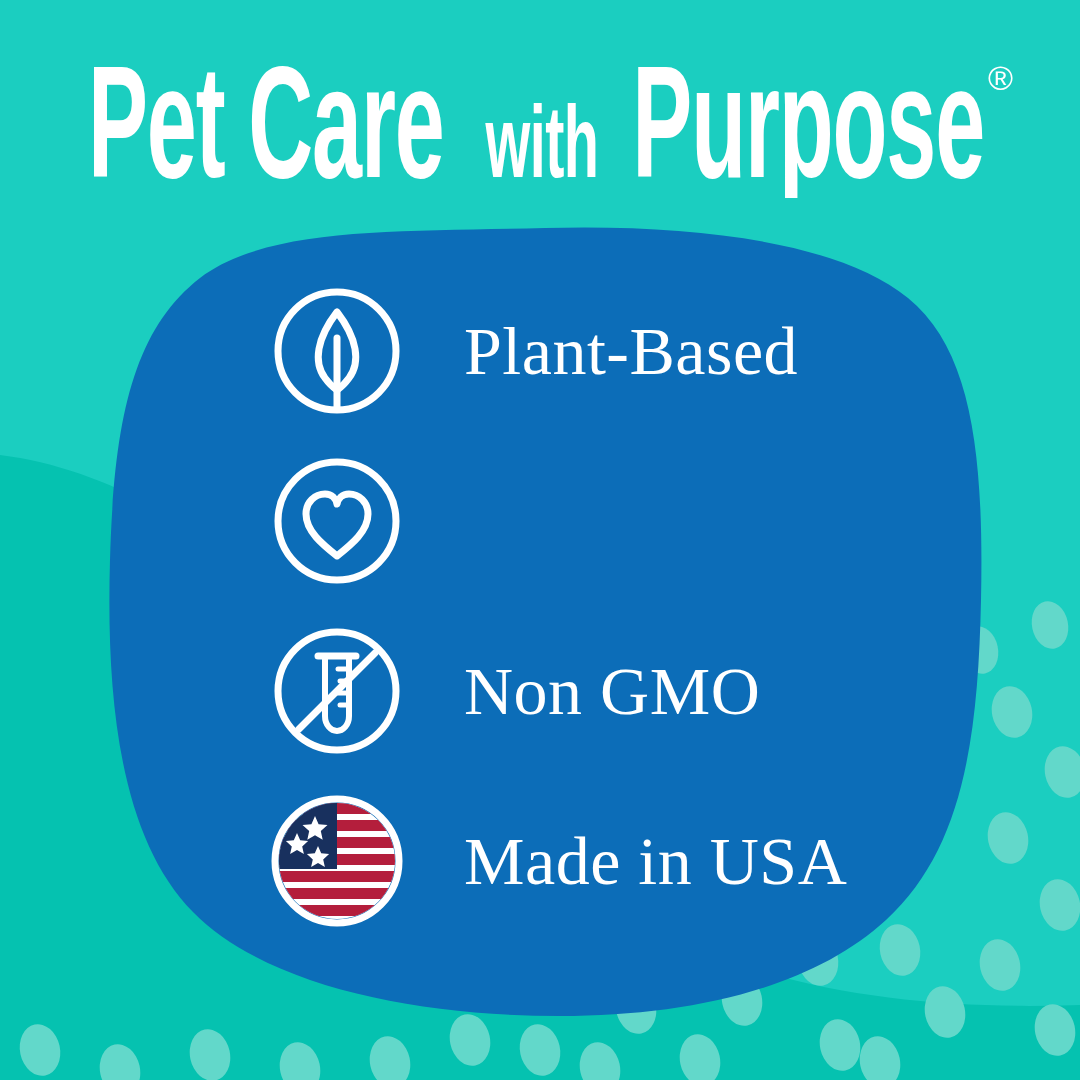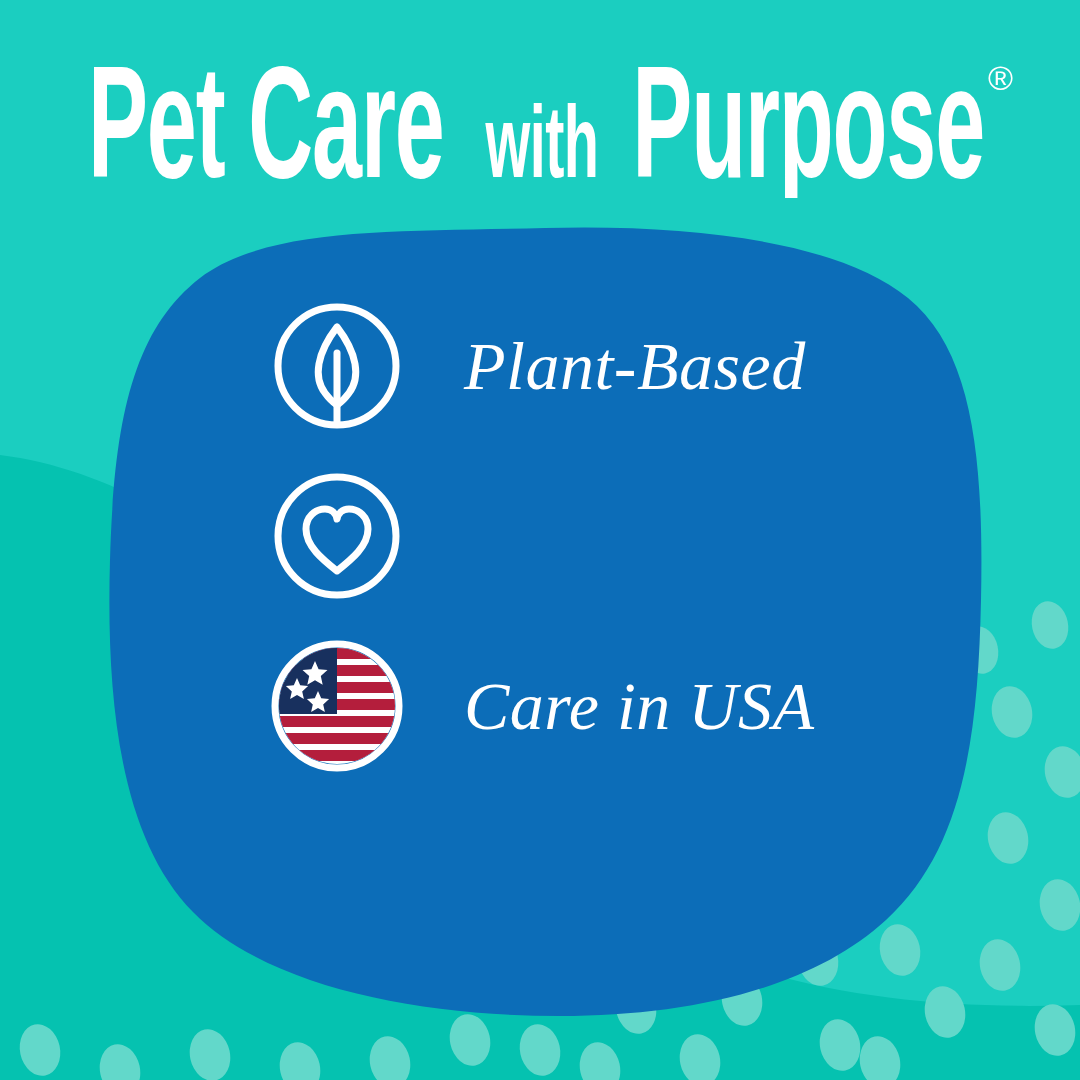--- a/index.html
+++ b/index.html
@@ -29,23 +29,22 @@
     width: 1080px;
     height: 180px;
     pointer-events: none;
     padding-left: 26px;
   }
   #headline-svg { display: block; width: 1080px; height: 180px; }
 
   .feature-list {
     position: absolute;
     left: 270px;
-    top: 281px;
+    top: 266px;
     width: 700px;
-    font-style: italic;
   }
   .feature-row {
     display: flex;
     align-items: center;
     height: 170px;
   }
   .feature-icon {
     width: 134px;
     height: 134px;
     flex: 0 0 134px;
@@ -162,20 +161,37 @@
         <path d="M 67,102
                  C 52,90 36,77 36,60
                  C 36,48 45,40 55,40
                  C 62,40 66,45 67,50
                  C 68,45 72,40 79,40
                  C 89,40 98,48 98,60
                  C 98,77 82,90 67,102 Z" fill="none" stroke="#FFFFFF" stroke-width="7" stroke-linejoin="round"></path>
       </svg>
     </div>
 
+    <div class="feature-row">
+      <svg class="feature-icon" viewBox="0 0 134 134">
+        <circle cx="67" cy="67" r="59" fill="none" stroke="#FFFFFF" stroke-width="7"></circle>
+
+        <path d="M 55,32 L 55,92 C 55,101 61,107 67,107 C 73,107 79,101 79,92 L 79,32" fill="none" stroke="#FFFFFF" stroke-width="6" stroke-linecap="round"></path>
+
+        <line x1="48" y1="32" x2="86" y2="32" stroke="#FFFFFF" stroke-width="7" stroke-linecap="round"></line>
+
+        <line x1="68" y1="45" x2="79" y2="45" stroke="#FFFFFF" stroke-width="5" stroke-linecap="round"></line>
+        <line x1="70" y1="57" x2="79" y2="57" stroke="#FFFFFF" stroke-width="5" stroke-linecap="round"></line>
+        <line x1="68" y1="69" x2="79" y2="69" stroke="#FFFFFF" stroke-width="5" stroke-linecap="round"></line>
+        <line x1="70" y1="81" x2="79" y2="81" stroke="#FFFFFF" stroke-width="5" stroke-linecap="round"></line>
+
+        <line x1="105" y1="29" x2="29" y2="105" stroke="#FFFFFF" stroke-width="7" stroke-linecap="round"></line>
+      </svg>
+      <div class="feature-label">Non GMO</div>
+    </div>
 
     <div class="feature-row">
       <svg class="feature-icon" viewBox="0 0 134 134">
         <circle cx="67" cy="67" r="62" fill="none" stroke="#FFFFFF" stroke-width="7"></circle>
         <g clip-path="url(#flag-clip)">
           <rect x="9" y="9" width="116" height="116" fill="#FFFFFF"></rect>
 
           <rect x="9" y="9" width="116" height="11" fill="#B41E3C"></rect>
           <rect x="9" y="26" width="116" height="11" fill="#B41E3C"></rect>
           <rect x="9" y="43" width="116" height="11" fill="#B41E3C"></rect>
@@ -184,17 +200,17 @@
           <rect x="9" y="94" width="116" height="11" fill="#B41E3C"></rect>
           <rect x="9" y="111" width="116" height="11" fill="#B41E3C"></rect>
 
           <rect x="9" y="9" width="58" height="66" fill="#18305E"></rect>
 
           <polygon fill="#FFFFFF" points="45,22 48.6,30.2 57.5,31.1 50.8,37.1 52.7,45.8 45,41.3 37.3,45.8 39.2,37.1 32.5,31.1 41.4,30.2"></polygon>
           <polygon fill="#FFFFFF" points="27,39 30.2,46.3 38.1,47.1 32.2,52.4 33.9,60.1 27,56.1 20.1,60.1 21.8,52.4 15.9,47.1 23.8,46.3"></polygon>
           <polygon fill="#FFFFFF" points="48,52 51.2,59.3 59.1,60.1 53.2,65.4 54.9,73.1 48,69.1 41.1,73.1 42.8,65.4 36.9,60.1 44.8,59.3"></polygon>
         </g>
       </svg>
-      <div class="feature-label">Care in USA</div>
+      <div class="feature-label">Made in USA</div>
     </div>
 
   </div>
 </div>
 
 </body></html>

